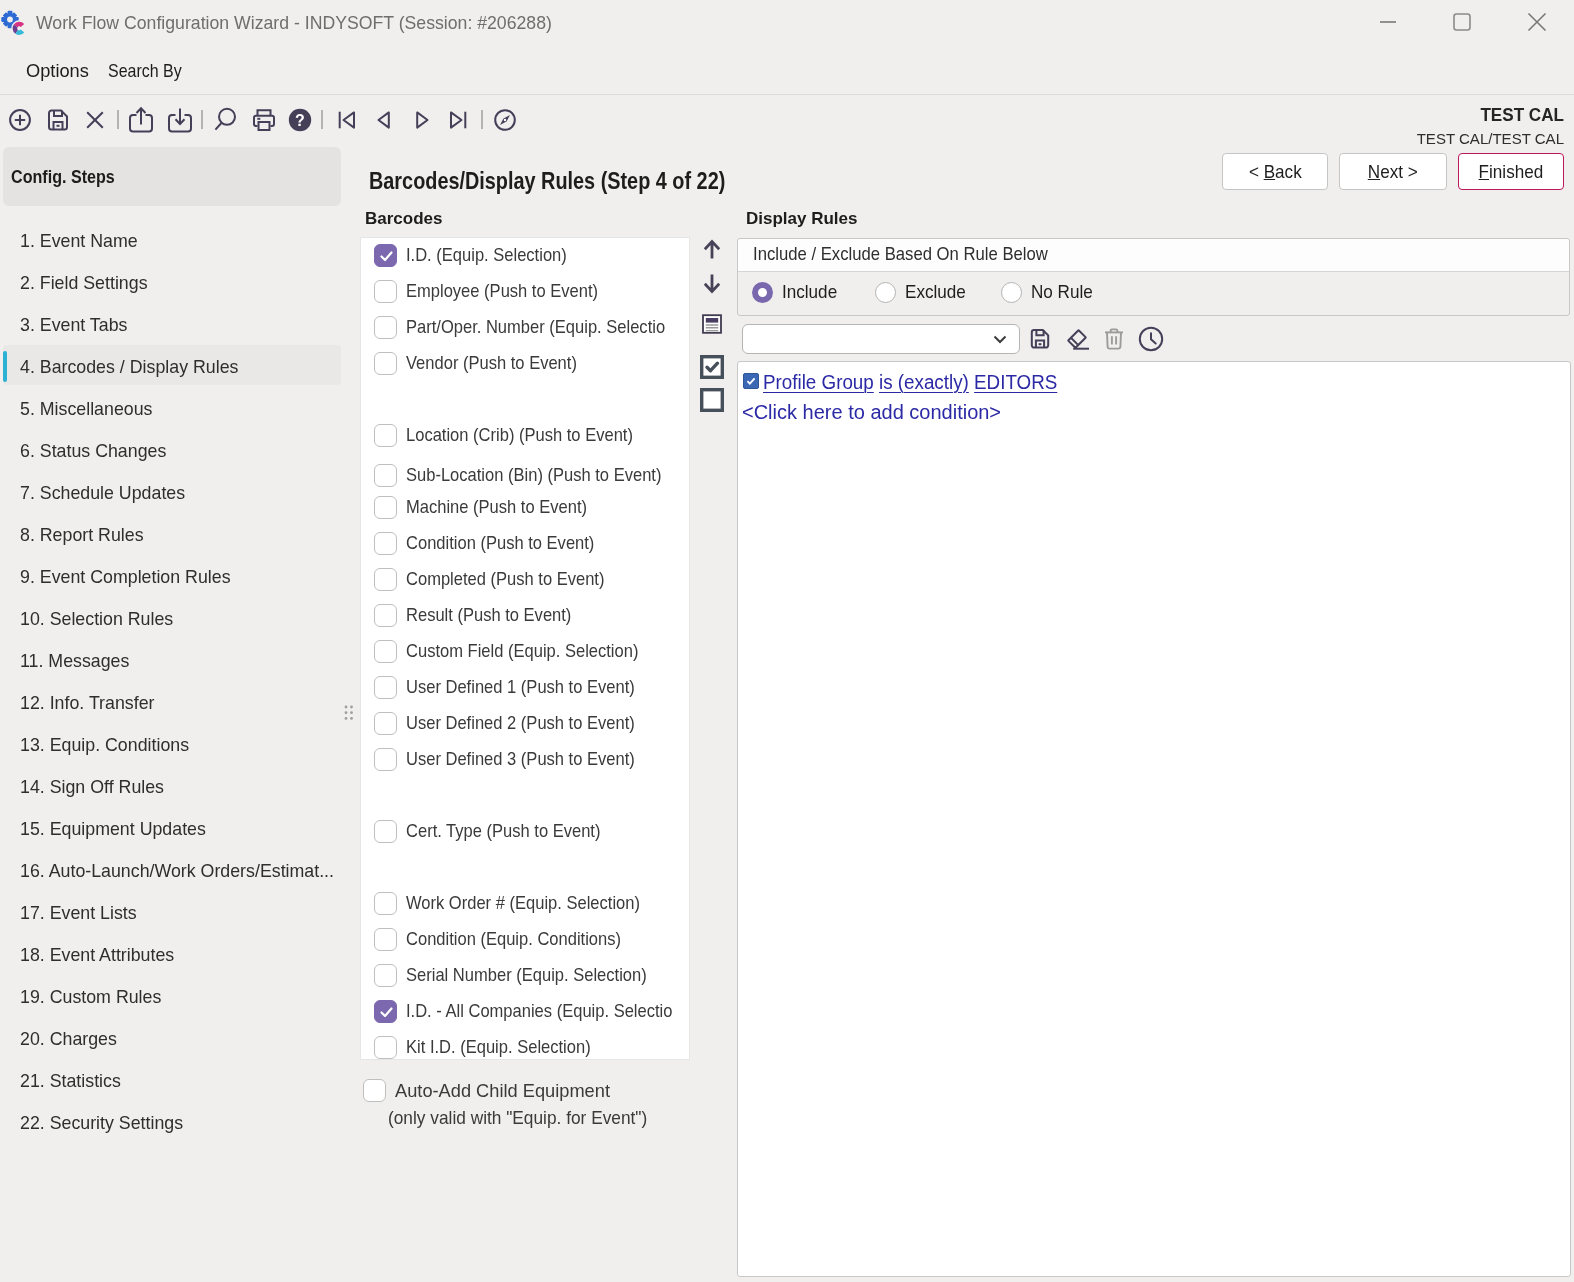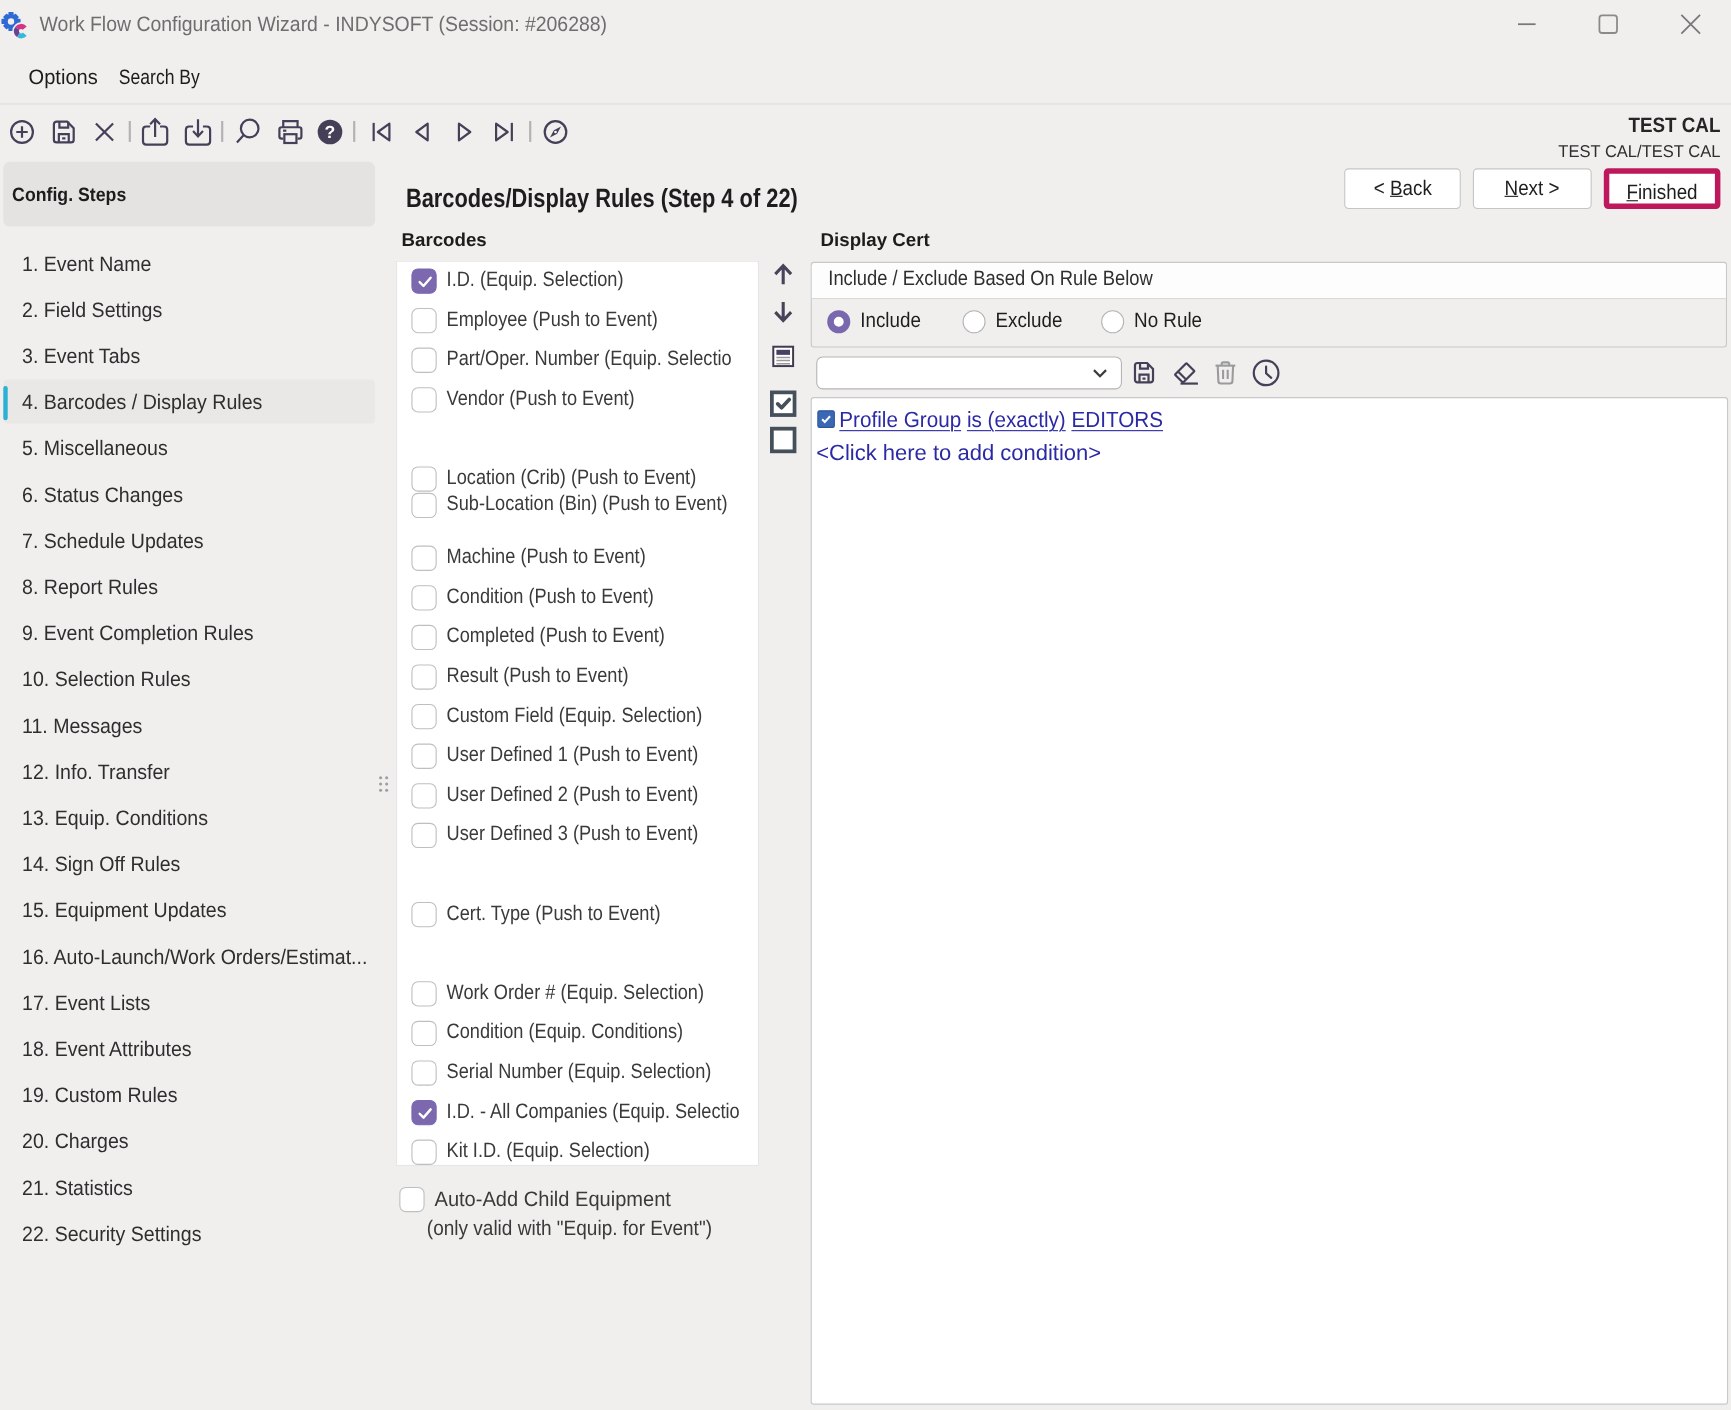--- a/index.html
+++ b/index.html
@@ -111,21 +111,21 @@
 <svg style="left:483px;top:97.5px" width="44" height="44" viewBox="-22 -22 44 44">
   <circle r="9.8" class="ti"></circle>
   <path d="M5,-5 L1.5,1.5 L-5,5 L-1.5,-1.5 Z" fill="#453f58"></path>
   <circle r="1.2" fill="#fff"></circle>
 </svg>
 
 <div class="abs" style="left:1164px;top:104px;width:400px;text-align:right;font-size:19px;font-weight:bold;color:#252525;transform:scaleX(0.9);transform-origin:right center">TEST CAL</div>
 <div class="abs" style="left:1164px;top:130px;width:400px;text-align:right;font-size:15.5px;color:#2e2e2e;transform:scaleX(0.97);transform-origin:right center">TEST CAL/TEST CAL</div>
 <div class="abs" style="left:1222px;top:153px;width:106px;height:37px;background:#fff;border:1px solid #c5c5c5;border-radius:4px;font-size:19px;color:#1e1e1e;text-align:center;line-height:35px"><span style="display:inline-block;transform:scaleX(0.9)">&lt; <span style="text-decoration:underline">B</span>ack</span></div>
 <div class="abs" style="left:1339px;top:153px;width:108px;height:37px;background:#fff;border:1px solid #c5c5c5;border-radius:4px;font-size:19px;color:#1e1e1e;text-align:center;line-height:35px"><span style="display:inline-block;transform:scaleX(0.9)"><span style="text-decoration:underline">N</span>ext &gt;</span></div>
-<div class="abs" style="left:1458px;top:153px;width:106px;height:37px;background:#fff;border:5px solid #be185d;border-radius:4px;font-size:19px;color:#1e1e1e;text-align:center;line-height:35px"><span style="display:inline-block;transform:scaleX(0.9)"><span style="text-decoration:underline">F</span>inished</span></div>
+<div class="abs" style="left:1458px;top:153px;width:106px;height:37px;background:#fff;border:1px solid #be185d;border-radius:4px;font-size:19px;color:#1e1e1e;text-align:center;line-height:35px"><span style="display:inline-block;transform:scaleX(0.9)"><span style="text-decoration:underline">F</span>inished</span></div>
 
 <div class="abs" style="left:3px;top:147px;width:338px;height:59px;background:#e4e3e1;border-radius:6px"></div>
 <div class="abs" style="left:11px;top:167px;font-size:17.5px;font-weight:bold;color:#1c1c1c;transform:scaleX(0.92);transform-origin:left center">Config. Steps</div>
 <div class="abs" style="left:3px;top:345px;width:338px;height:40px;background:#e9e8e6;border-radius:4px"></div>
 <div class="abs" style="left:3px;top:351px;width:4px;height:31px;background:#2cb0d4;border-radius:2px"></div>
 <div id="sidebar">
     <div class="sideitem" style="top:230px">1. Event Name</div>
     <div class="sideitem" style="top:272px">2. Field Settings</div>
     <div class="sideitem" style="top:314px">3. Event Tabs</div>
     <div class="sideitem" style="top:356px">4. Barcodes / Display Rules</div>
@@ -180,21 +180,21 @@
       <div class="ltxt">Part/Oper. Number (Equip. Selectio</div>
     </div>
     <div class="lrow" style="top:108px">
       <div class="lbox"></div>
       <div class="ltxt">Vendor (Push to Event)</div>
     </div>
     <div class="lrow" style="top:180px">
       <div class="lbox"></div>
       <div class="ltxt">Location (Crib) (Push to Event)</div>
     </div>
-    <div class="lrow" style="top:204px">
+    <div class="lrow" style="top:220px">
       <div class="lbox"></div>
       <div class="ltxt">Sub-Location (Bin) (Push to Event)</div>
     </div>
     <div class="lrow" style="top:252px">
       <div class="lbox"></div>
       <div class="ltxt">Machine (Push to Event)</div>
     </div>
     <div class="lrow" style="top:288px">
       <div class="lbox"></div>
       <div class="ltxt">Condition (Push to Event)</div>
@@ -269,21 +269,21 @@
   <path d="M-6.2,1 H6.2 M-6.2,3.8 H6.2 M-6.2,6.6 H6.2" stroke="#9a9a9a" stroke-width="1.4"></path>
 </svg>
 <svg style="left:690px;top:345px" width="44" height="44" viewBox="-22 -22 44 44">
   <rect x="-10.3" y="-10.3" width="20.6" height="20.6" fill="#fff" stroke="#46505a" stroke-width="3.4"></rect>
   <path d="M-5,0.2 L-1.5,3.7 L5.5,-3.8" fill="none" stroke="#46505a" stroke-width="3.4" stroke-linecap="round" stroke-linejoin="round"></path>
 </svg>
 <svg style="left:690px;top:378px" width="44" height="44" viewBox="-22 -22 44 44">
   <rect x="-10.3" y="-10.3" width="20.6" height="20.6" fill="#fff" stroke="#46505a" stroke-width="3.4"></rect>
 </svg>
 
-<div class="abs" style="left:746px;top:209px;font-size:17px;font-weight:bold;color:#1c1c1c">Display Cert</div>
+<div class="abs" style="left:746px;top:209px;font-size:17px;font-weight:bold;color:#1c1c1c">Display Rules</div>
 <div class="abs" style="left:737px;top:238px;width:833px;height:78px;border:1px solid #c8c8c8;border-radius:3px;background:#f0efee"></div>
 <div class="abs" style="left:738px;top:239px;width:831px;height:33px;background:#fdfdfd;border-bottom:1px solid #d5d5d5;border-radius:3px 3px 0 0"></div>
 <div class="abs" style="left:753px;top:243px;font-size:19px;color:#2e2e2e;transform:scaleX(0.878);transform-origin:left center">Include / Exclude Based On Rule Below</div>
 
 <div class="abs" style="left:752px;top:282px;width:21px;height:21px;border-radius:50%;background:#fff;border:6px solid #7a68ae"></div>
 <div class="abs" style="left:782px;top:281px;font-size:19px;color:#1e1e1e;transform:scaleX(0.9);transform-origin:left center">Include</div>
 <div class="abs" style="left:875px;top:282px;width:21px;height:21px;border-radius:50%;background:#fff;border:1.5px solid #b4b4b4"></div>
 <div class="abs" style="left:905px;top:281px;font-size:19px;color:#1e1e1e;transform:scaleX(0.9);transform-origin:left center">Exclude</div>
 <div class="abs" style="left:1001px;top:282px;width:21px;height:21px;border-radius:50%;background:#fff;border:1.5px solid #b4b4b4"></div>
 <div class="abs" style="left:1031px;top:281px;font-size:19px;color:#1e1e1e;transform:scaleX(0.9);transform-origin:left center">No Rule</div>

